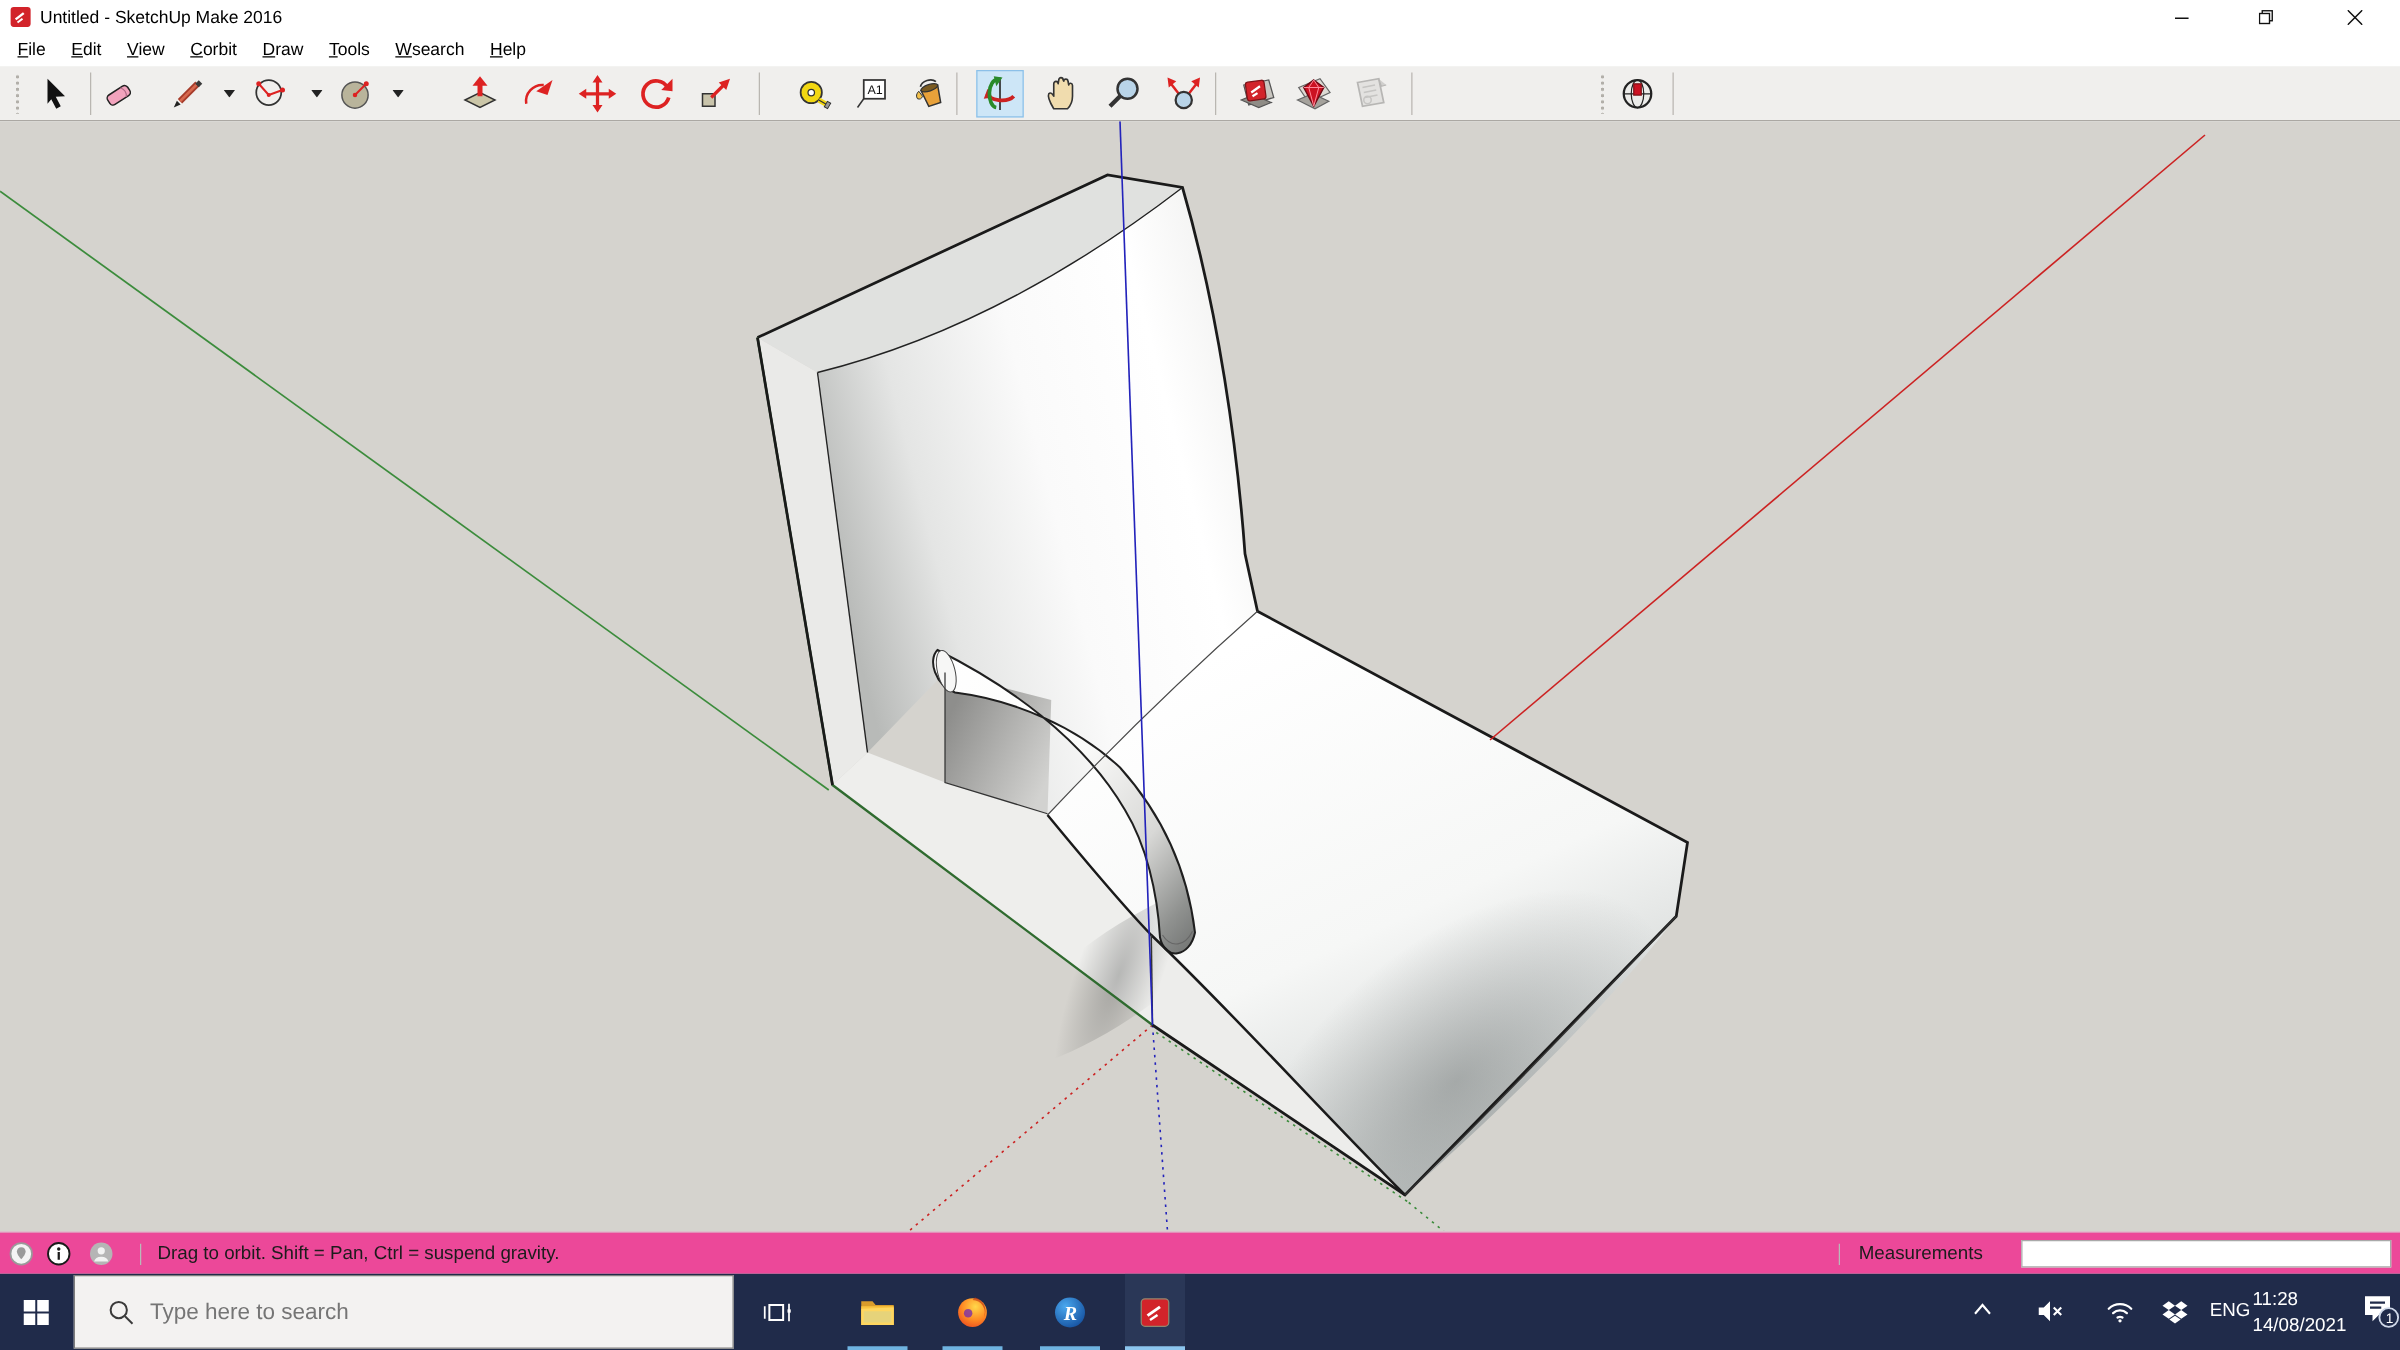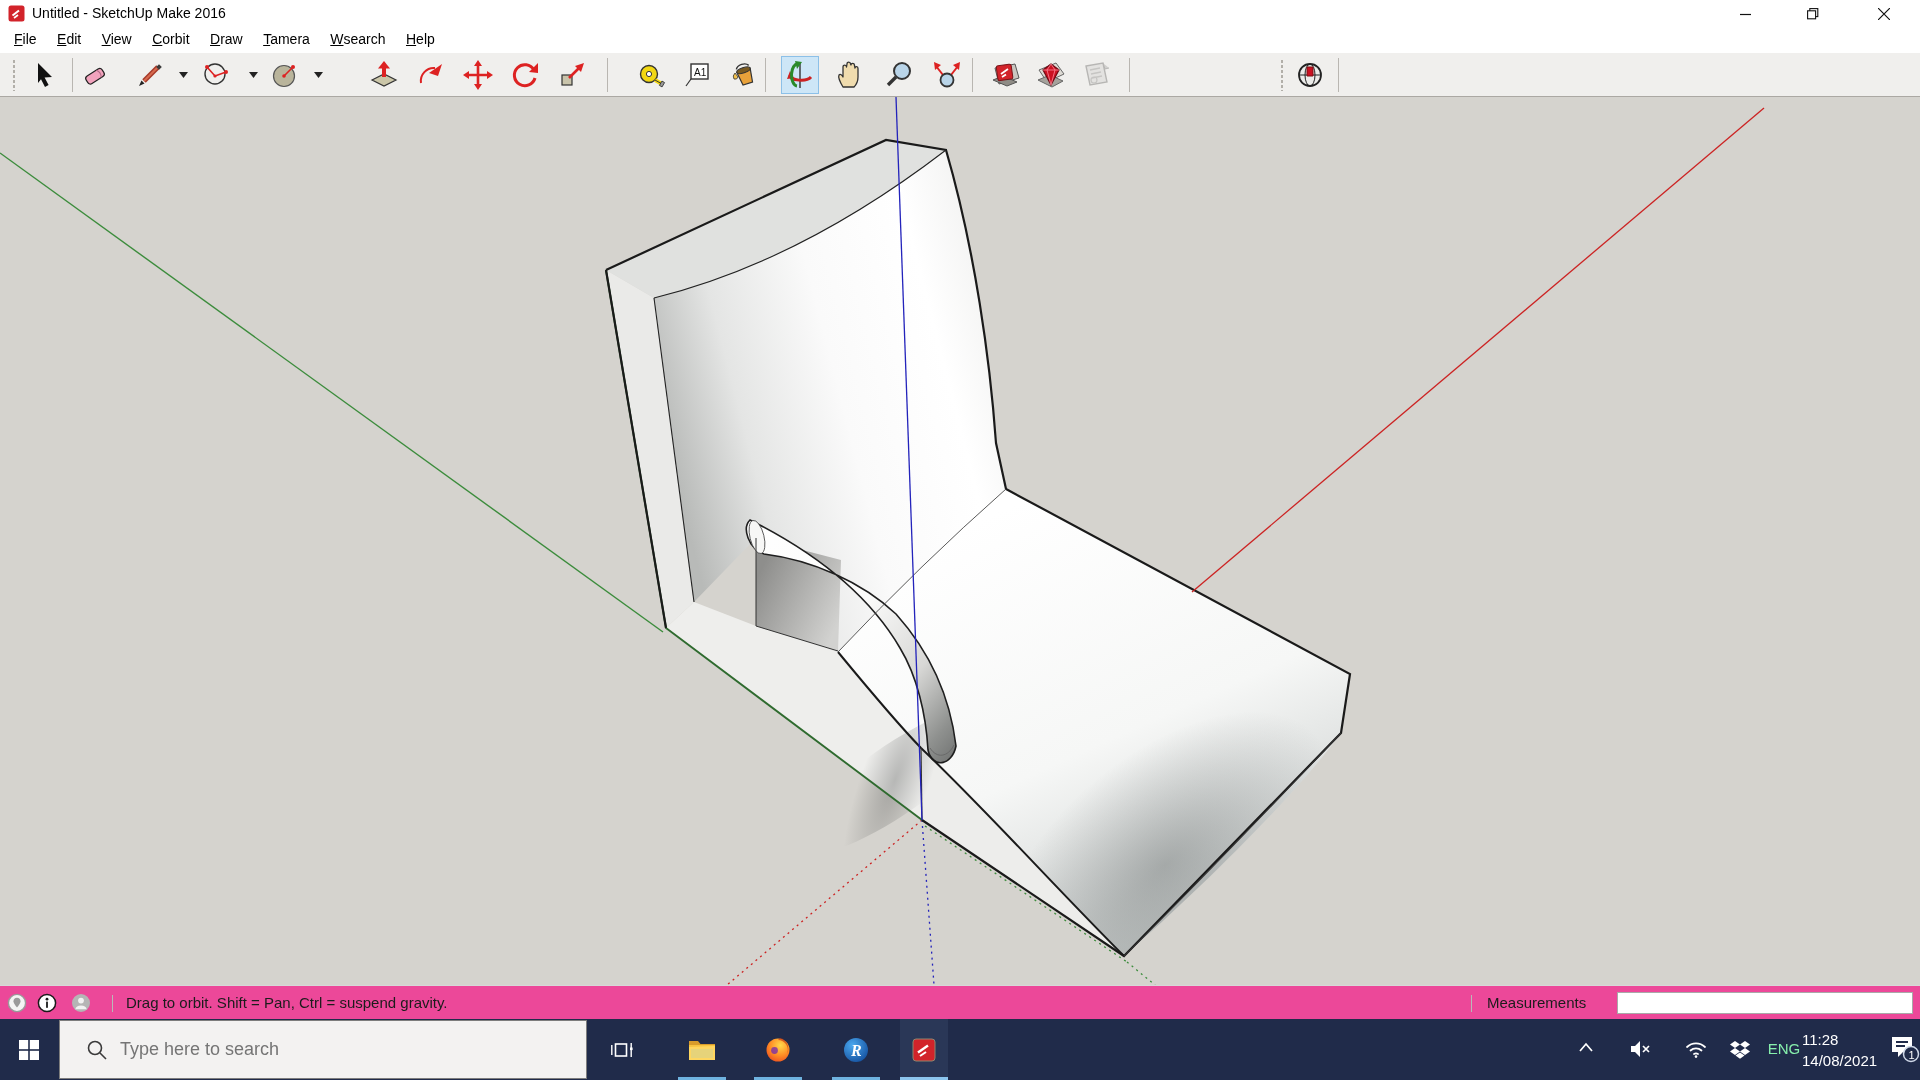--- a/index.html
+++ b/index.html
@@ -47,21 +47,21 @@
   .searchbox { position:absolute; left:59px; top:1px; width:528px; height:59px;
     background:#f3f2f1; border:1px solid #7d7d7d; display:flex; align-items:center; }
   .searchbox svg { margin-left:26px; }
   .searchbox input { border:none; outline:none; background:transparent; font-size:18px;
     color:#4a4a4a; margin-left:12px; width:380px; font-family:"Liberation Sans",sans-serif; }
   .tbapp { position:absolute; top:0; width:48px; height:61px; display:flex; align-items:center; justify-content:center; }
   .tbapp.current { background:#35426300; }
   .tbapp.current::before { content:""; position:absolute; inset:0; background:#3a4a6b66; }
   .underline { position:absolute; top:58px; height:3px; background:#6fb3e0; }
   .trayicon { position:absolute; display:flex; align-items:center; justify-content:center; }
-  .eng { position:absolute; left:1764px; top:21px; width:40px; text-align:center; color:#86efac; font-size:15px; }
+  .eng { position:absolute; left:1764px; top:21px; width:40px; text-align:center; color:#ffffff; font-size:15px; }
   .clock { position:absolute; left:1802px; top:10px; width:96px; color:#fff; font-size:15px; line-height:21px; }
 </style>
 </head>
 <body>
 
 <div class="titlebar">
   <svg class="appicon" viewBox="0 0 17 17">
     <rect x="0.5" y="0.5" width="16" height="16" rx="2.5" fill="#d2232a"></rect>
     <path d="M4.5,10.5 L11,5.5" stroke="#fff" stroke-width="2" fill="none"></path>
     <path d="M6,13 L10,10" stroke="#fff" stroke-width="1.6" fill="none"></path>
@@ -84,21 +84,21 @@
       </svg>
   </div>
 </div>
 
 <div class="menubar" style="padding-left:6px;">
   <span class="menuitem"><span class="accel">F</span><span>ile</span></span>
   <span class="menuitem"><span class="accel">E</span><span>dit</span></span>
   <span class="menuitem"><span class="accel">V</span><span>iew</span></span>
   <span class="menuitem"><span class="accel">C</span><span>orbit</span></span>
   <span class="menuitem"><span class="accel">D</span><span>raw</span></span>
-  <span class="menuitem"><span class="accel">T</span><span>amera</span></span>
+  <span class="menuitem"><span class="accel">T</span><span>ools</span></span>
   <span class="menuitem"><span class="accel">W</span><span>search</span></span>
   <span class="menuitem"><span class="accel">H</span><span>elp</span></span>
 </div>
 
 <div class="toolbar">
   <div class="tgrip" style="left:12px"></div>
 
   <div class="tbtn" style="left:26px">
     <svg width="30" height="30" viewBox="0 0 30 30">
       <path d="M8,3 L22,17 L14.6,17.4 L18.6,25 L15,27 L11,19.3 L8,23 Z" fill="#111"></path>

